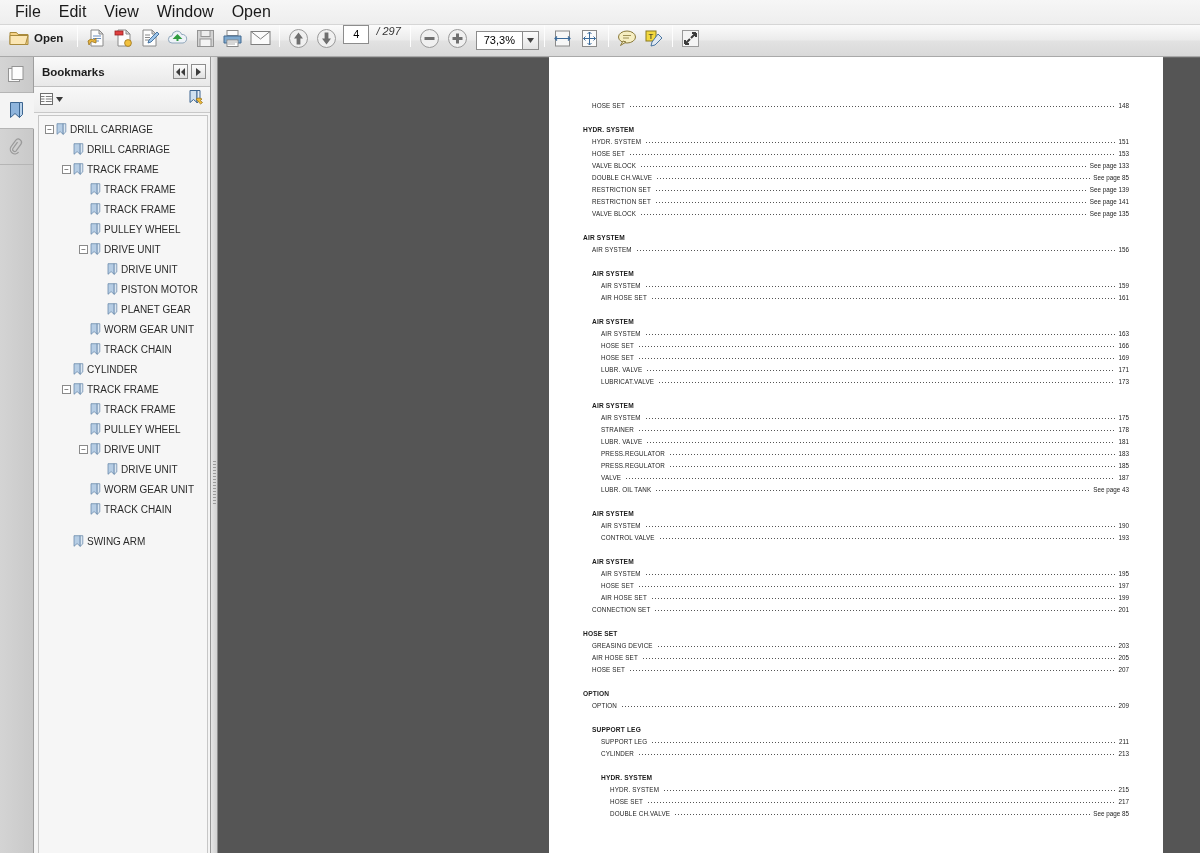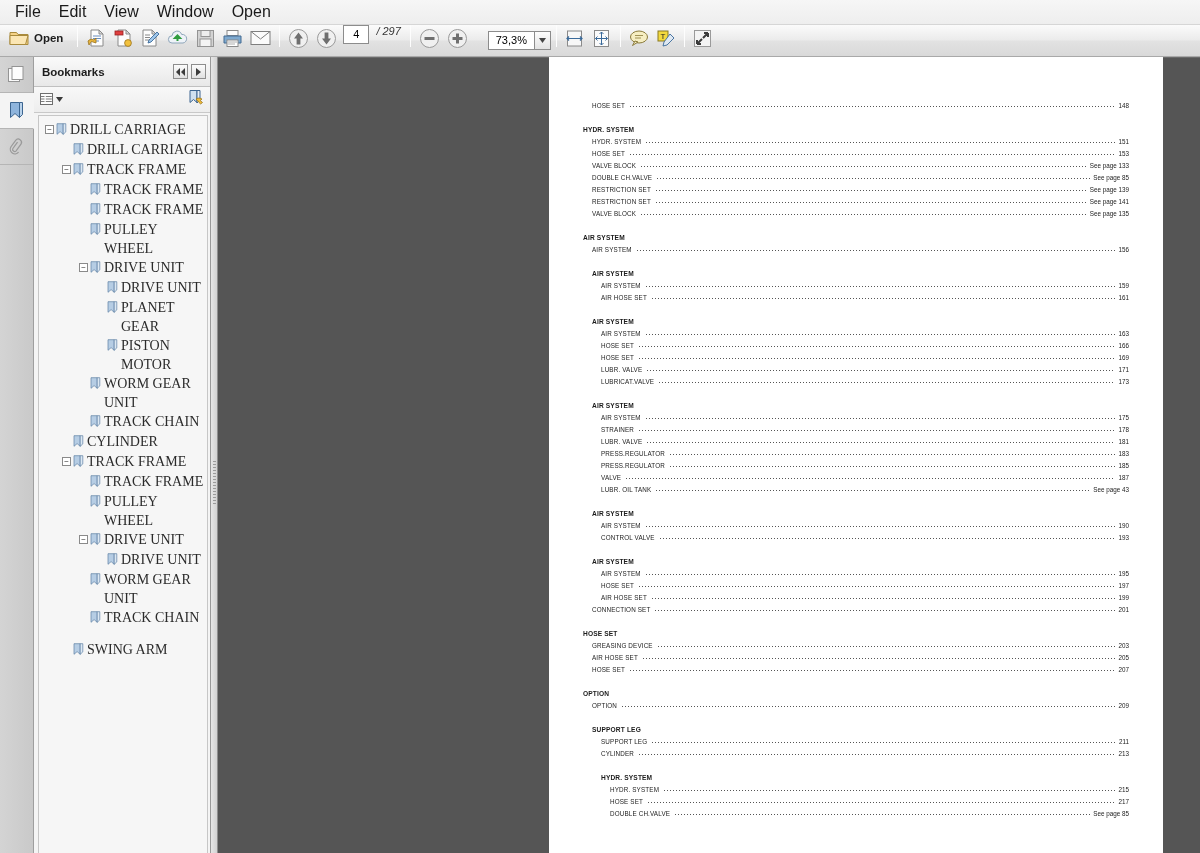--- a/index.html
+++ b/index.html
@@ -195,25 +195,24 @@
     font-size: 8px;
     line-height: 7px;
     text-align: center;
     color: #333;
     margin-top: 5px;
     flex: 0 0 auto;
   }
   .bm-toggle.blank { border: none; background: transparent; }
   .bm-icon { flex: 0 0 auto; margin: 2px 3px 0 2px; }
   .bm-label {
-    font-size: 14px;
+    font-size: 10px;
     color: #2b2b2b;
     line-height: 19px;
     word-break: break-word;
-    font-family: Liberation Serif, serif;
   }
 
   
   #splitter {
     width: 7px;
     background: linear-gradient(to right,#e6e6e6,#d2d2d2);
     border-right: 1px solid #8f8f8f;
     position: relative;
   }
   #splitter .grip {
@@ -413,21 +412,21 @@
     </svg>
   </div>
   <div class="tb-btn">
     <svg width="21" height="21" viewBox="0 0 21 21">
       <circle cx="10.5" cy="10.5" r="9" fill="#f0f0f0" stroke="#9a9a9a"></circle>
       <rect x="5.5" y="9" width="10" height="3" fill="#6f6f6f"></rect>
       <rect x="9" y="5.5" width="3" height="10" fill="#6f6f6f"></rect>
     </svg>
   </div>
 
-  <div style="display:flex;align-items:center;margin-left:16px">
+  <div style="display:flex;align-items:center;margin-left:4px">
     <div class="zoombox">73,3%</div>
     <div class="zoomdrop">
       <svg width="7" height="5" viewBox="0 0 7 5">
           <path d="M0 0h7L3.5 5z" fill="#444"></path>
         </svg>
     </div>
   </div>
 
   <div class="tb-sep"></div>
 
@@ -594,29 +593,29 @@
               <path d="M7.2 .7h2.6v8.2l-2.6 2.4z" fill="#dce8f3" stroke="#5b7fa3" stroke-width=".7"></path>
             </svg></span>
           <span class="bm-label">DRIVE UNIT</span>
         </div>
         <div class="bm-row ind3" style="padding-left: 57px;">
           <div class="bm-toggle blank"></div>
           <span class="bm-icon"><svg width="11" height="13" viewBox="0 0 11 13">
               <path d="M1 .7h6.2v10.6L4.1 8.6 1 11.3z" fill="#b6cde4" stroke="#5b7fa3" stroke-width=".7"></path>
               <path d="M7.2 .7h2.6v8.2l-2.6 2.4z" fill="#dce8f3" stroke="#5b7fa3" stroke-width=".7"></path>
             </svg></span>
+          <span class="bm-label">PISTON MOTOR</span>
+        </div>
+        <div class="bm-row ind3" style="padding-left: 57px;">
+          <div class="bm-toggle blank"></div>
+          <span class="bm-icon"><svg width="11" height="13" viewBox="0 0 11 13">
+              <path d="M1 .7h6.2v10.6L4.1 8.6 1 11.3z" fill="#b6cde4" stroke="#5b7fa3" stroke-width=".7"></path>
+              <path d="M7.2 .7h2.6v8.2l-2.6 2.4z" fill="#dce8f3" stroke="#5b7fa3" stroke-width=".7"></path>
+            </svg></span>
           <span class="bm-label">PLANET GEAR</span>
-        </div>
-        <div class="bm-row ind3" style="padding-left: 57px;">
-          <div class="bm-toggle blank"></div>
-          <span class="bm-icon"><svg width="11" height="13" viewBox="0 0 11 13">
-              <path d="M1 .7h6.2v10.6L4.1 8.6 1 11.3z" fill="#b6cde4" stroke="#5b7fa3" stroke-width=".7"></path>
-              <path d="M7.2 .7h2.6v8.2l-2.6 2.4z" fill="#dce8f3" stroke="#5b7fa3" stroke-width=".7"></path>
-            </svg></span>
-          <span class="bm-label">PISTON MOTOR</span>
         </div>
         <div class="bm-row ind2" style="padding-left: 40px;">
           <div class="bm-toggle blank"></div>
           <span class="bm-icon"><svg width="11" height="13" viewBox="0 0 11 13">
               <path d="M1 .7h6.2v10.6L4.1 8.6 1 11.3z" fill="#b6cde4" stroke="#5b7fa3" stroke-width=".7"></path>
               <path d="M7.2 .7h2.6v8.2l-2.6 2.4z" fill="#dce8f3" stroke="#5b7fa3" stroke-width=".7"></path>
             </svg></span>
           <span class="bm-label">WORM GEAR UNIT</span>
         </div>
         <div class="bm-row ind2" style="padding-left: 40px;">

